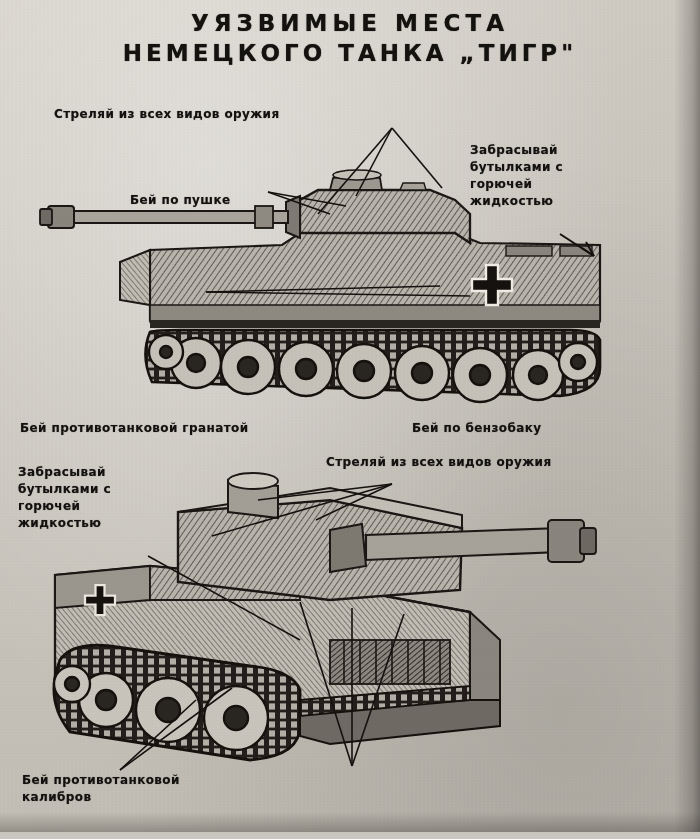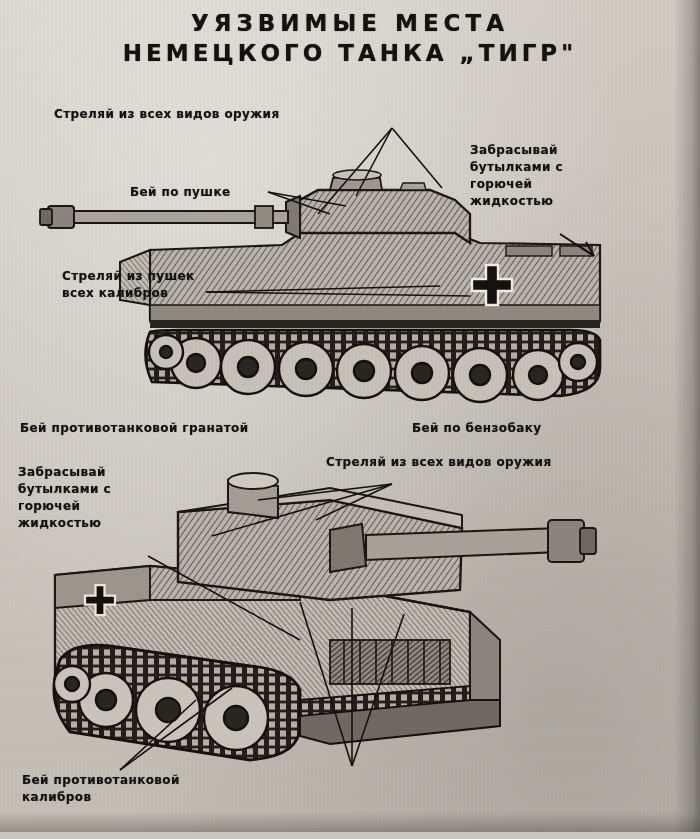--- a/index.html
+++ b/index.html
@@ -260,29 +260,27 @@
     </g>
   </svg>
 
   <div class="title-block">
     <div class="title-line l1">УЯЗВИМЫЕ МЕСТА</div>
     <div class="title-line l2">НЕМЕЦКОГО ТАНКА „ТИГР"</div>
   </div>
 
   <div class="lbl" style="left:54px; top:106px;">Стреляй из всех видов оружия</div>
 
-  <div class="lbl" style="left:130px; top:184px;">Бей по пушке</div>
+  <div class="lbl" style="left:130px; top:192px;">Бей по пушке</div>
 
   <div class="lbl" style="left:470px; top:142px;">Забрасывай
 бутылками с
 горючей
 жидкостью</div>
 
-  <div class="lbl" style="left:62px; top:268px;">Стреляй из пушек
-всех калибров</div>
 
   <div class="lbl" style="left:20px; top:420px;">Бей противотанковой гранатой</div>
 
   <div class="lbl" style="left:412px; top:420px;">Бей по бензобаку</div>
 
   <div class="lbl" style="left:18px; top:464px;">Забрасывай
 бутылками с
 горючей
 жидкостью</div>
 

